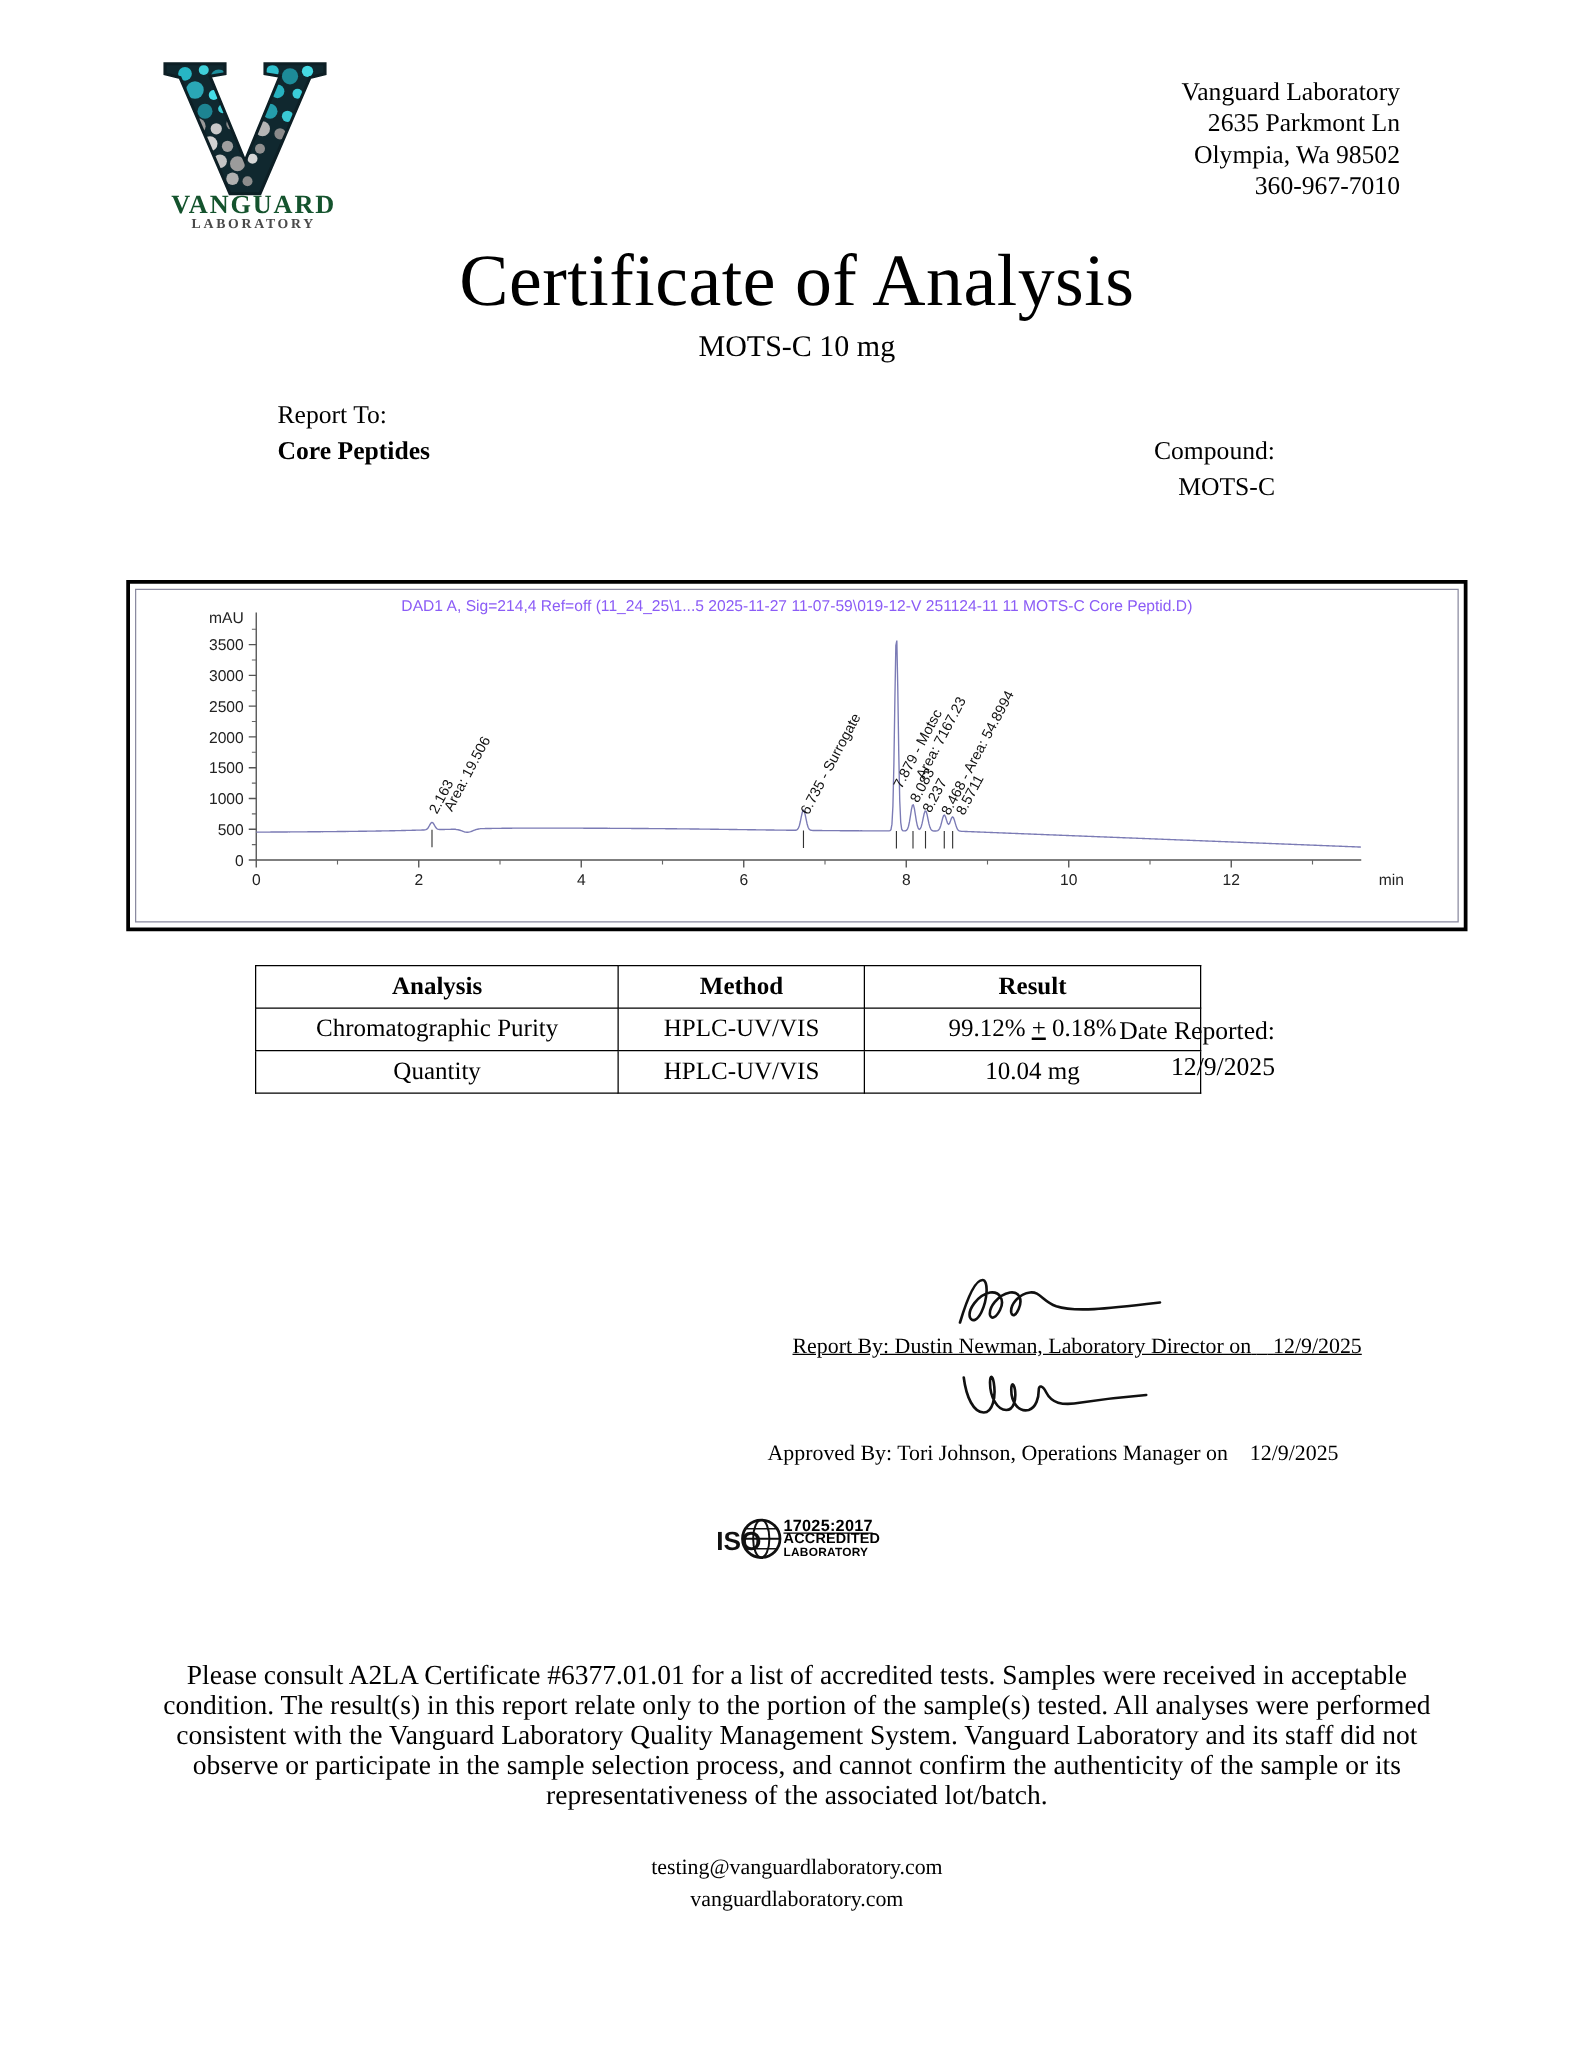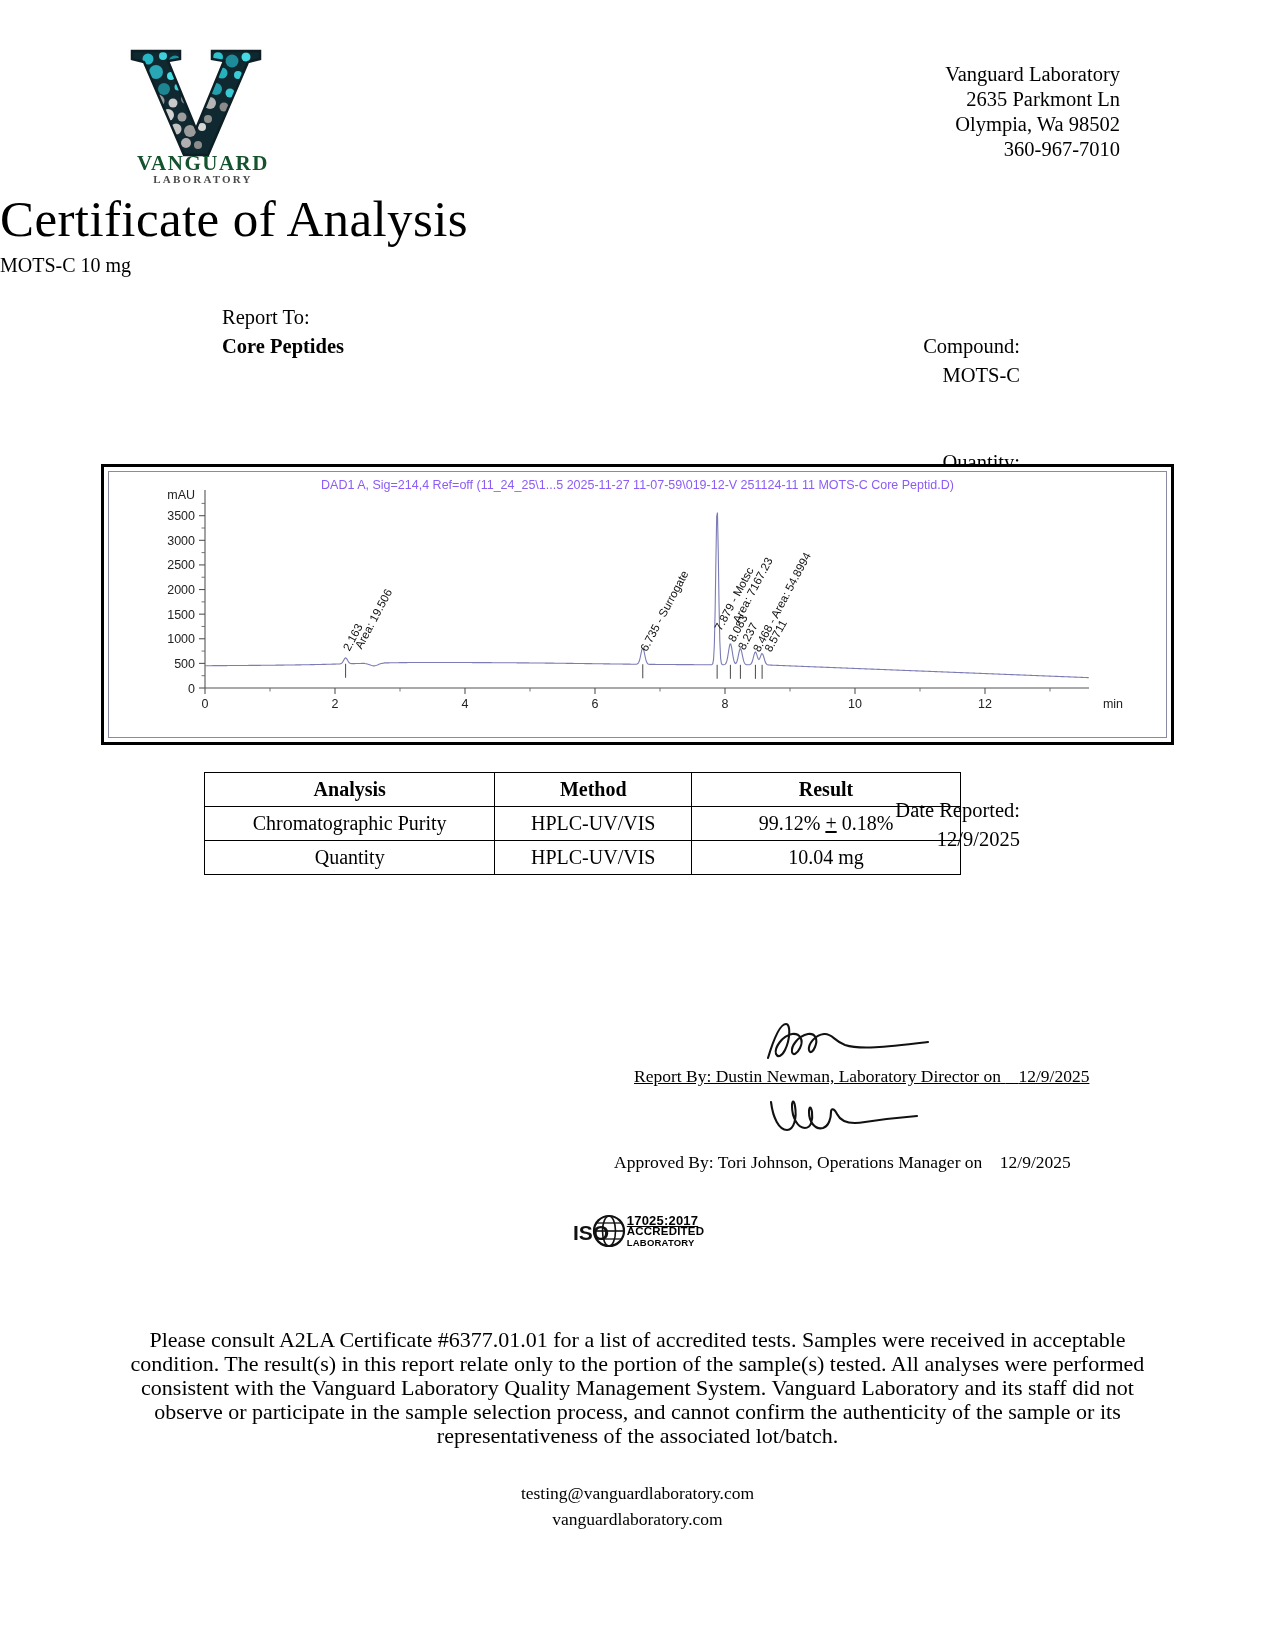--- a/index.html
+++ b/index.html
@@ -19,22 +19,22 @@
   .logo-sub1 { position:absolute; left:0; top:106px; width:170px; text-align:center;
                font-family:"Liberation Serif", serif; font-weight:bold; font-size:21px;
                letter-spacing:1.5px; color:#14532d; }
   .logo-sub2 { position:absolute; left:0; top:128px; width:170px; text-align:center;
                font-family:"Liberation Serif", serif; font-weight:bold; font-size:11px;
                letter-spacing:2.2px; color:#4a4a4a; }
   .addr { position:absolute; right:155px; top:62px; text-align:right;
           font-size:20.5px; line-height:25px; }
 
   
-  .title { font-size:51px; margin-top:10px; letter-spacing:0.4px; }
-  .subtitle { text-align:left; font-size:20px; margin-top:6px; }
+  .title { text-align:center; font-size:59px; margin-top:10px; letter-spacing:0.4px; }
+  .subtitle { text-align:center; font-size:24px; margin-top:6px; }
 
   
   .info { position:relative; margin-top:26px; height:150px; }
   .info-left { position:absolute; left:222px; top:0; font-size:20.5px; line-height:29px; }
   .info-left .bold { font-weight:bold; }
   .info-right { position:absolute; left:470px; top:0; width:550px; text-align:right;
                 font-size:20.5px; line-height:29px; }
   .info-right .row { white-space:pre; }
 
   

